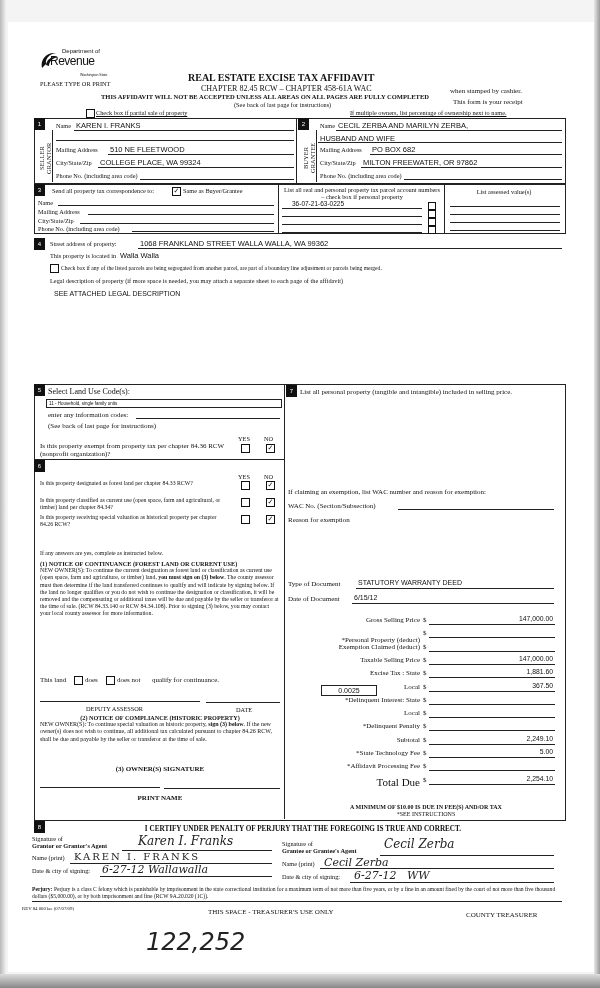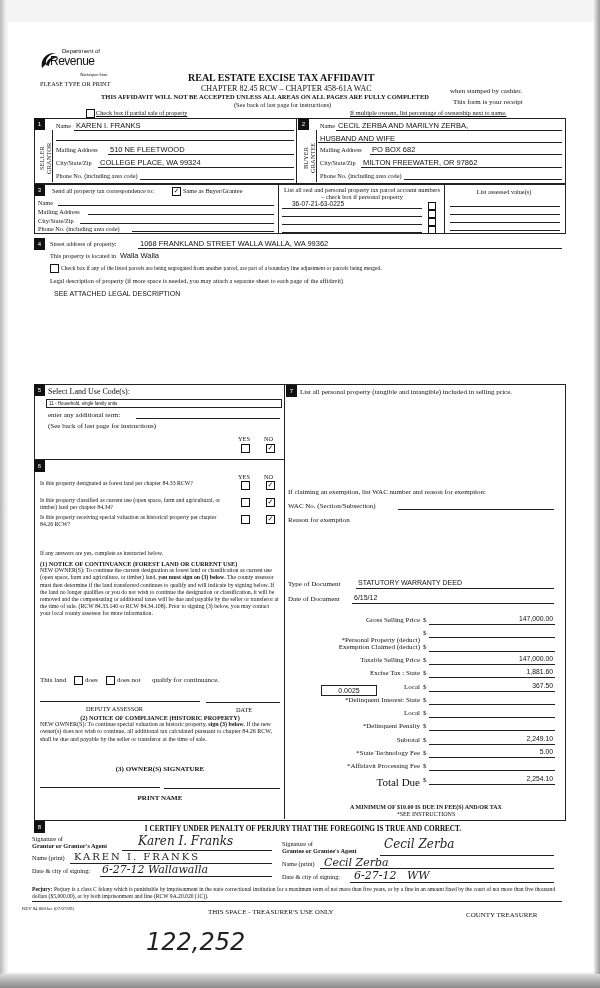--- a/index.html
+++ b/index.html
@@ -138,25 +138,26 @@
   <span class="abs filled" style="left:46px;top:268px;font-size:7px;">SEE ATTACHED LEGAL DESCRIPTION</span>
 
   <div class="box" style="left:26px;top:362px;width:530px;height:435px;"></div>
   <div class="abs" style="left:276px;top:362px;width:1px;height:435px;background:#222;"></div>
 
   <div class="num" style="left:26px;top:362px;">5</div>
   <span class="abs t8" style="left:40px;top:365px;">Select Land Use Code(s):</span>
   <div class="box" style="left:38px;top:377px;width:234px;height:7px;">
     <span class="abs sans" style="left:2px;top:0;font-size:4.5px;line-height:7px;">11 - Household, single family units</span>
   </div>
-  <span class="abs t7" style="left:40px;top:389px;">enter any additional term:</span>
+  <span class="abs t7" style="left:40px;top:389px;">enter any information codes:</span>
   <div class="line" style="left:128px;top:396px;width:144px;"></div>
   <span class="abs t7" style="left:40px;top:400px;">(See back of last page for instructions)</span>
   <span class="abs t6" style="left:230px;top:413px;">YES</span>
   <span class="abs t6" style="left:256px;top:413px;">NO</span>
+  <span class="abs t7" style="left:32px;top:420px;width:190px;line-height:8px;">Is this property exempt from property tax per chapter 84.36 RCW (nonprofit organization)?</span>
   <div class="cb" style="left:233px;top:422px;"></div>
   <div class="cb" style="left:258px;top:422px;" id="exempt-no">✓</div>
 
   <div class="line" style="left:26px;top:437px;width:250px;"></div>
   <div class="num" style="left:26px;top:438px;">6</div>
   <span class="abs t6" style="left:230px;top:451px;">YES</span>
   <span class="abs t6" style="left:256px;top:451px;">NO</span>
   <div id="s6-questions"></div>
 
   <span class="abs" style="left:32px;top:528px;font-size:5.8px;">If any answers are yes, complete as instructed below.</span>

